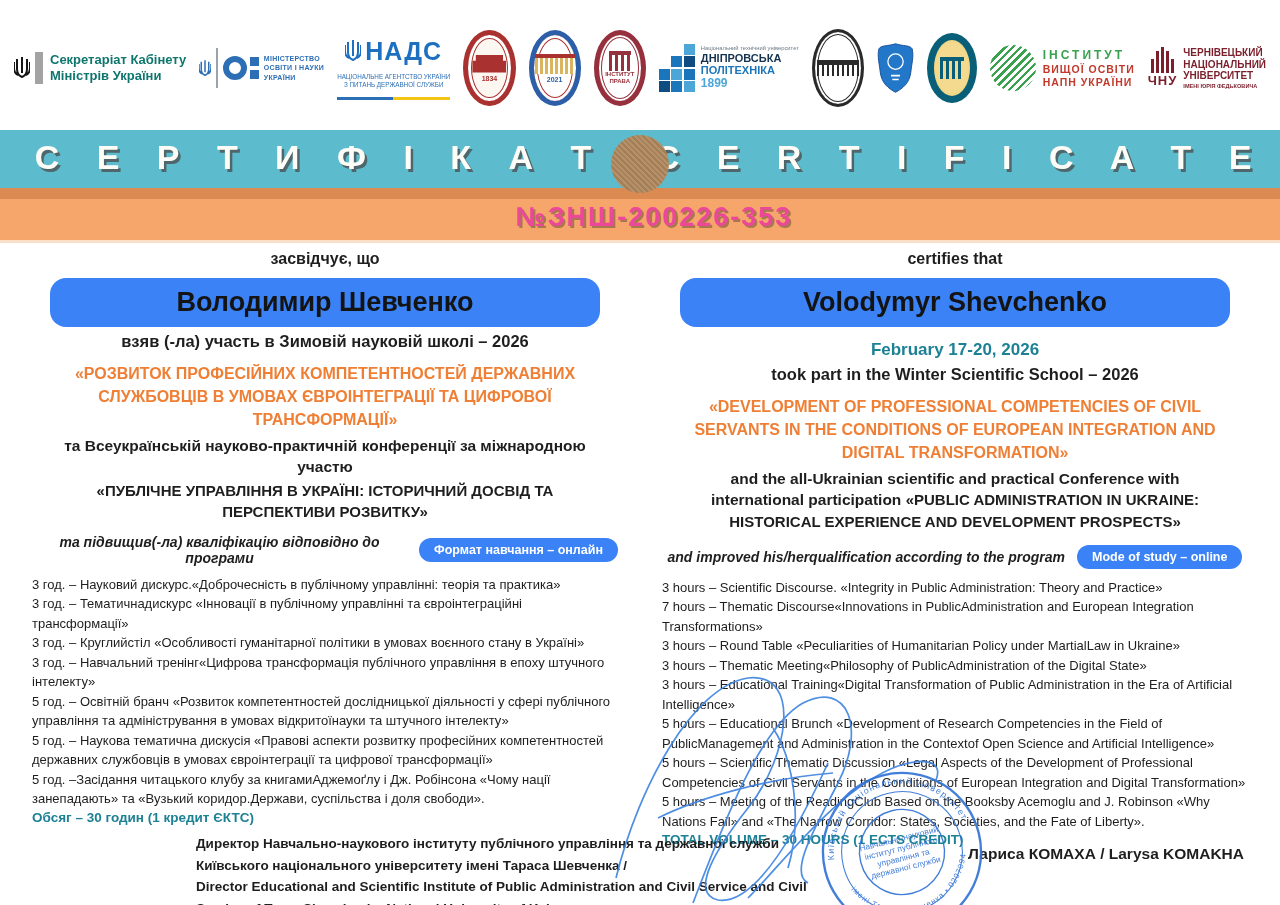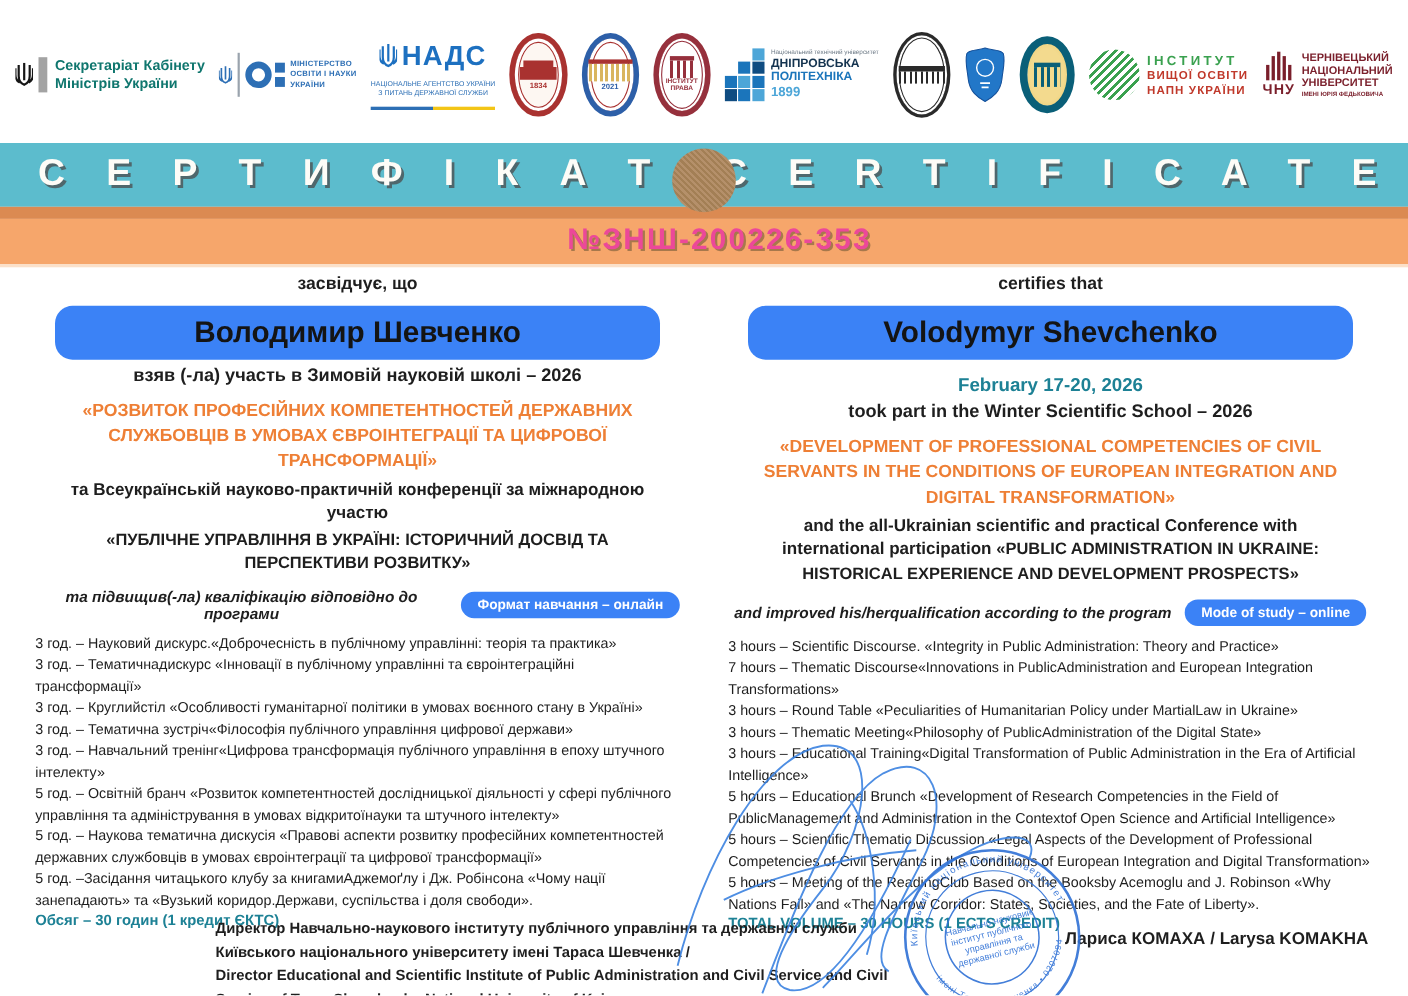--- a/index.html
+++ b/index.html
@@ -255,21 +255,20 @@
       <div class="conf-intro">та Всеукраїнській науково-практичній конференції за міжнародною участю</div>
       <div class="conf-title">«ПУБЛІЧНЕ УПРАВЛІННЯ В УКРАЇНІ: ІСТОРИЧНИЙ ДОСВІД ТА ПЕРСПЕКТИВИ РОЗВИТКУ»</div>
       <div class="qual-row">
         <span class="qual-text">та підвищив(-ла) кваліфікацію відповідно до програми</span>
         <span class="pill">Формат навчання – онлайн</span>
       </div>
       <div class="items">
         <p>3 год. – Науковий дискурс.«Доброчесність в публічному управлінні: теорія та практика»</p>
         <p>3 год. – Тематичнадискурс «Інновації в публічному управлінні та євроінтеграційні трансформації»</p>
         <p>3 год. – Круглийстіл «Особливості гуманітарної політики в умовах воєнного стану в Україні»</p>
-        <p>3 год. – Тематична зустріч«Філософія публічного управління цифрової держави»</p>
         <p>3 год. – Навчальний тренінг«Цифрова трансформація публічного управління в епоху штучного інтелекту»</p>
         <p>5 год. – Освітній бранч «Розвиток компетентностей дослідницької діяльності у сфері публічного управління та адміністрування в умовах відкритоїнауки та штучного інтелекту»</p>
         <p>5 год. – Наукова тематична дискусія «Правові аспекти розвитку професійних компетентностей державних службовців в умовах євроінтеграції та цифрової трансформації»</p>
         <p>5 год. –Засідання читацького клубу за книгамиАджемоґлу і Дж. Робінсона «Чому нації занепадають» та «Вузький коридор.Держави, суспільства і доля свободи».</p>
       </div>
       <div class="volume">Обсяг – 30 годин (1 кредит ЄКТС)</div>
     </div>
 
     <div class="col">
       <div class="certifies">certifies that</div>

